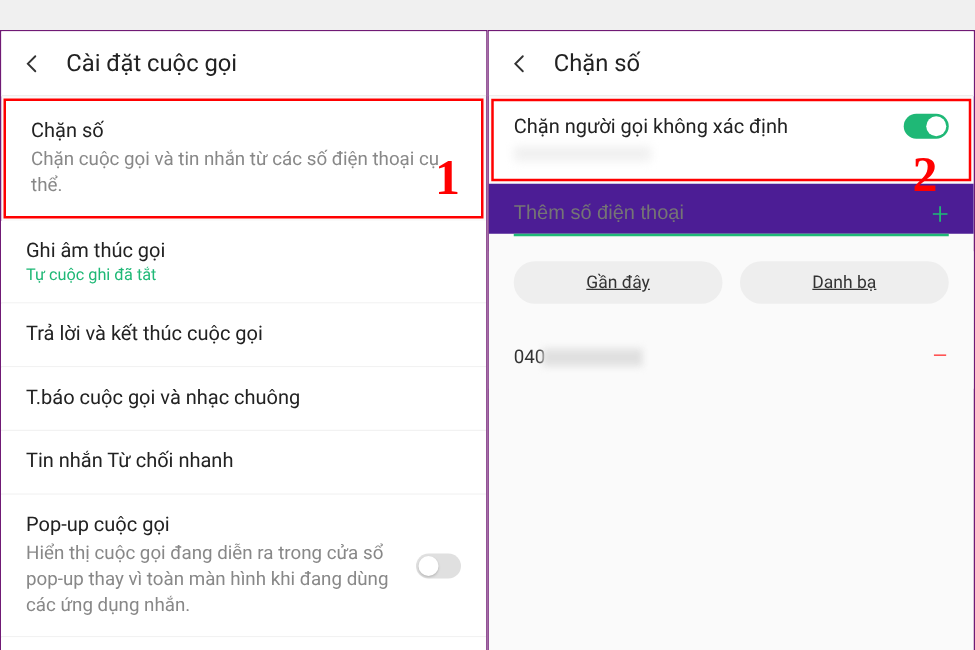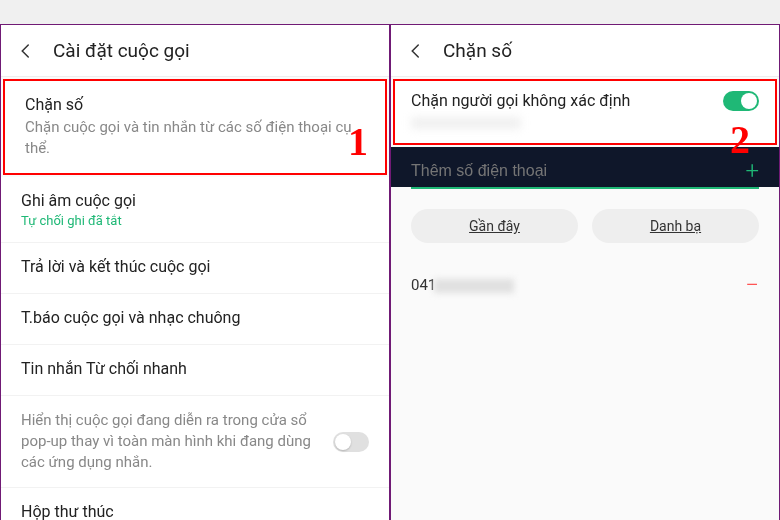--- a/index.html
+++ b/index.html
@@ -105,21 +105,21 @@
       height: 16px;
       border-radius: 50%;
       background: #fff;
       top: 2px;
       right: 2px;
     }
     .add-number-row {
       display: flex;
       align-items: center;
       padding: 10px 20px 2px 20px;
-      background: #0f172a;
+      background: #4c1d95;
     }
     .add-number-input {
       flex: 1;
       border: none;
       background: transparent;
       font-size: 16px;
       color: #888;
       outline: none;
     }
     .plus-icon {
@@ -219,38 +219,39 @@
     <span class="header-title">Cài đặt cuộc gọi</span>
   </div>
   <div class="content">
 
     <div class="list-item highlight-red">
       <div class="item-main">Chặn số</div>
       <div class="item-sub">Chặn cuộc gọi và tin nhắn từ các số điện thoại cụ thể.</div>
     </div>
 
     <div class="list-item">
-      <div class="item-main">Ghi âm cuộc gọi</div>
-      <div class="item-sub-green">Tự chối ghi đã tắt</div>
+      <div class="item-main">Ghi âm thúc gọi</div>
+      <div class="item-sub-green">Tự cuộc ghi đã tắt</div>
     </div>
 
     <div class="list-item">
       <div class="item-main">Trả lời và kết thúc cuộc gọi</div>
     </div>
 
     <div class="list-item">
       <div class="item-main">T.báo cuộc gọi và nhạc chuông</div>
     </div>
 
     <div class="list-item">
       <div class="item-main">Tin nhắn Từ chối nhanh</div>
     </div>
 
     <div class="list-item list-item-row">
       <div style="flex:1; padding-right:10px;">
+        <div class="item-main">Pop-up cuộc gọi</div>
         <div class="item-sub">Hiển thị cuộc gọi đang diễn ra trong cửa sổ pop-up thay vì toàn màn hình khi đang dùng các ứng dụng nhắn.</div>
       </div>
       <div class="toggle-off"></div>
     </div>
 
     <div class="list-item">
       <div class="item-main">Hộp thư thúc</div>
     </div>
 
     <div class="list-item">
@@ -284,21 +285,21 @@
   </div>
   <div class="input-underline"></div>
 
   <div class="button-row">
     <div class="pill-button">Gần đây</div>
     <div class="pill-button">Danh bạ</div>
   </div>
 
   <div class="number-row">
     <span class="number-text">
-      <span>041</span><span class="number-blur"></span>
+      <span>040</span><span class="number-blur"></span>
     </span>
     <span class="minus-icon">−</span>
   </div>
 
 </div>
 
 <div class="step-number step-1">1</div>
 <div class="step-number step-2">2</div>
 
 </body></html>

